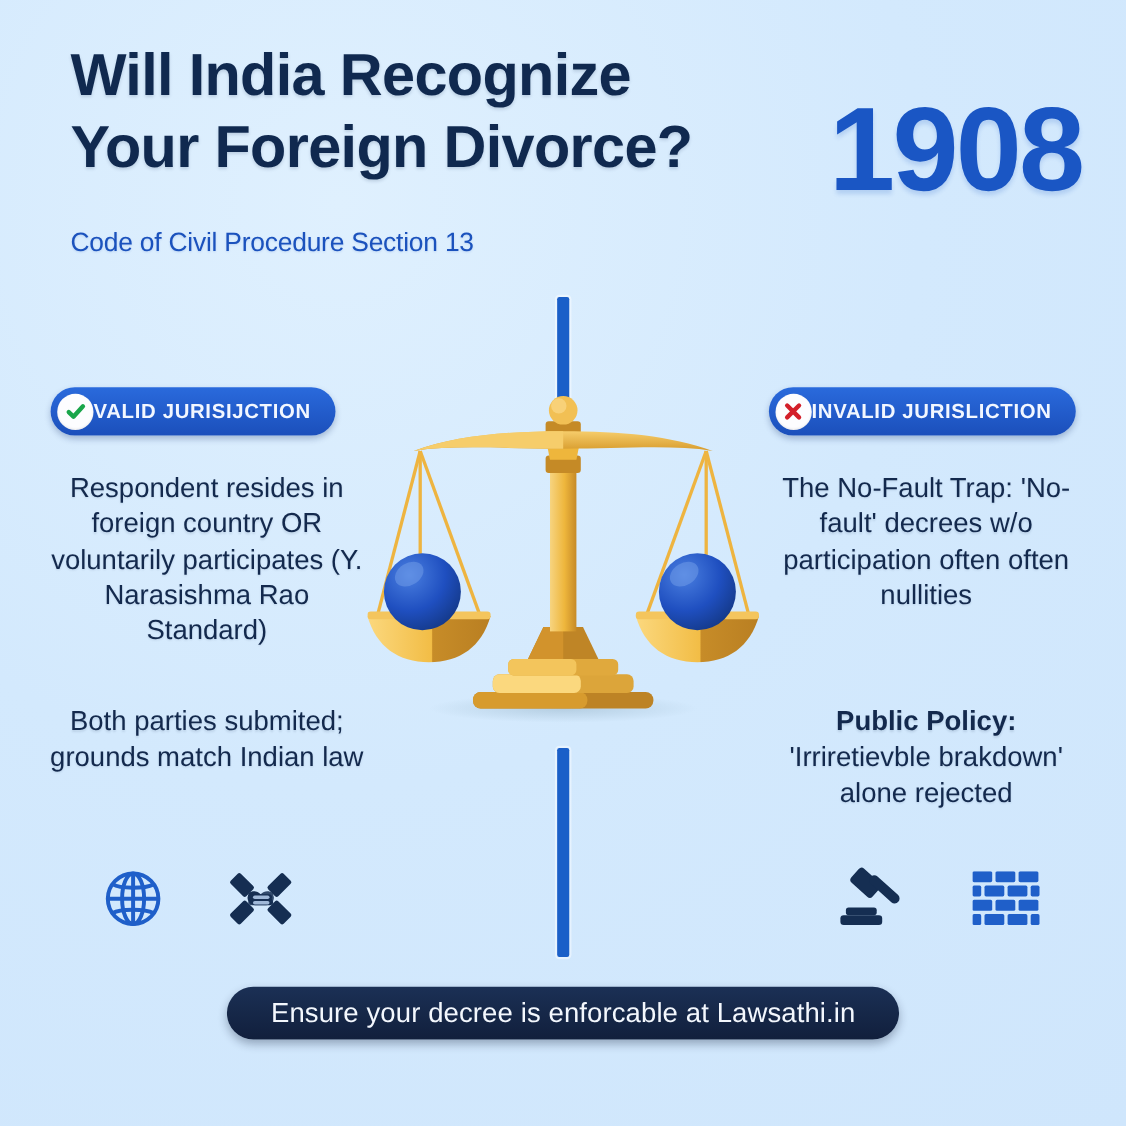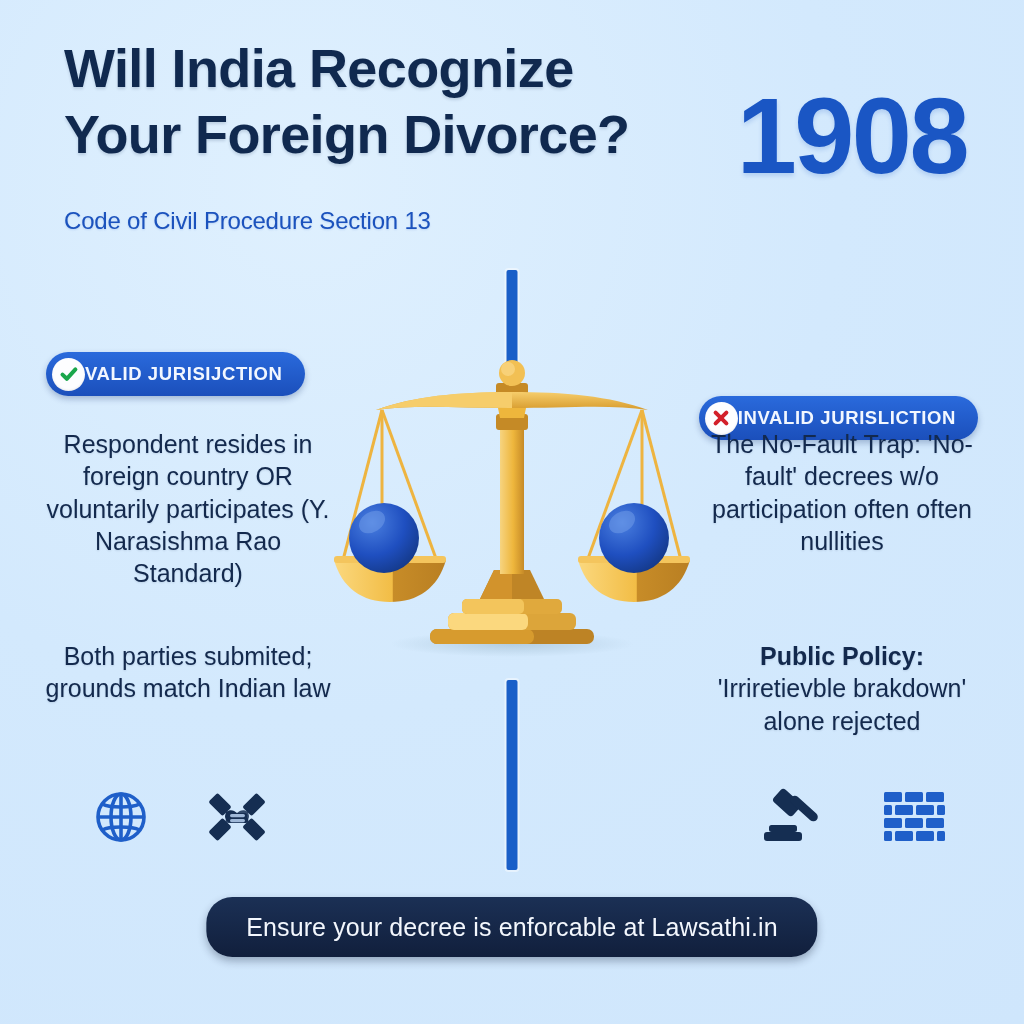--- a/index.html
+++ b/index.html
@@ -24,21 +24,21 @@
     text-shadow: 0 2px 3px rgba(16,41,79,.16);
   }
   .headline .l2 { display: block; }
   .subhead {
     position: absolute; left: 64px; top: 207px;
     font-size: 24px; font-weight: 400; letter-spacing: -0.2px;
     color: #1b52bd;
     text-shadow: 0 1px 2px rgba(27,82,189,.16);
   }
   .year {
-    position: absolute; right: 57px; top: 82px;
+    position: absolute; right: 40px; top: 82px;
     font-size: 108px; font-weight: 700; letter-spacing: -2.5px;
     color: #1a56c4; line-height: 1;
     text-shadow: 0 3px 4px rgba(26,86,196,.18);
   }
 
   
   .divider {
     position: absolute; left: 50%; transform: translateX(-50%);
     width: 11px; background: #1a5fc8; border-radius: 2px;
     box-shadow: 0 0 0 2px rgba(255,255,255,.45);
@@ -49,21 +49,21 @@
   
   .badge {
     position: absolute; top: 352px;
     display: flex; align-items: center; 
     height: 44px; padding: 0 22px 0 6px;
     background: linear-gradient(180deg, #2a6adc 0%, #1b4fbb 100%);
     border-radius: 24px;
     box-shadow: 0 3px 6px rgba(13,44,104,.28);
   }
   .badge.left  { left: 46px; }
-  .badge.right { right: 46px; margin-top: 44px; }
+  .badge.right { right: 46px; }
   .badge-label {
     font-size: 18.5px; font-weight: 700; letter-spacing: .6px;
     color: #f2f7ff; white-space: nowrap;
   }
   .badge-ico {
     width: 33px; height: 33px; flex: 0 0 33px;
     background: #fdfdff; border-radius: 50%;
     display: flex; align-items: center; justify-content: center;
     box-shadow: inset 0 -1px 2px rgba(0,0,0,.08);
   }
@@ -88,21 +88,21 @@
     position: absolute; top: 788px;
     display: flex; align-items: center; gap: 58px;
   }
   .icon-row.left  { left: 92px; }
   .icon-row.right { right: 78px; }
   .icon-row svg { display: block; }
 
   
   .footer {
     position: absolute; left: 50%; transform: translateX(-50%);
-    top: 897px; height: 60px; padding: 16px 40px;
+    top: 897px; height: 48px; padding: 16px 40px;
     display: flex; align-items: center; justify-content: center;
     background: linear-gradient(180deg, #1b3055 0%, #111f3c 100%);
     border-radius: 26px;
     box-shadow: 0 4px 9px rgba(12,26,52,.32);
   }
   .footer-txt {
     font-size: 25px; font-weight: 400; color: #f3f7fd;
     white-space: nowrap; letter-spacing: .1px;
   }
 

